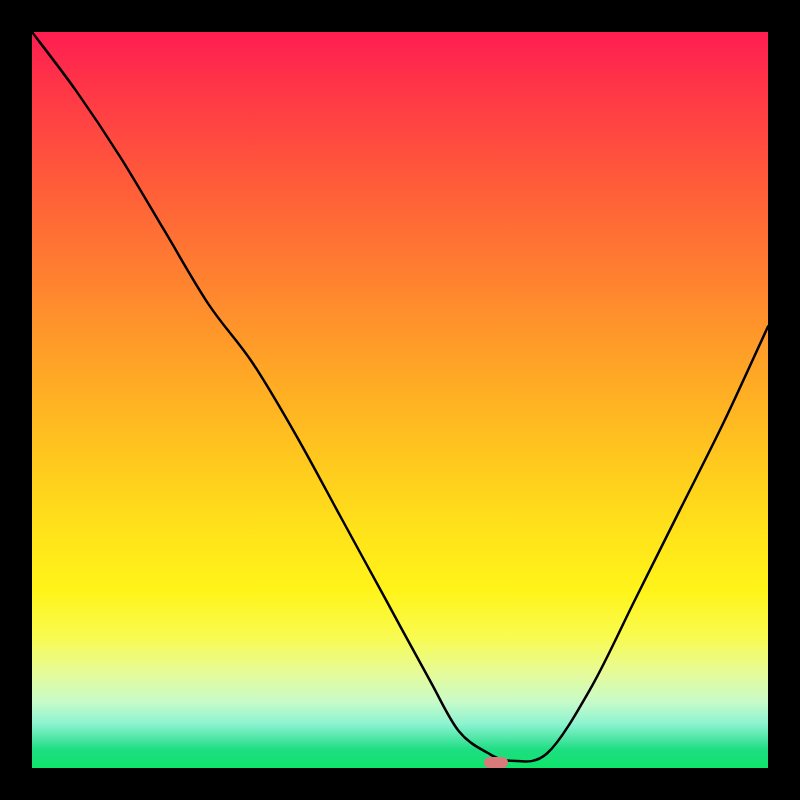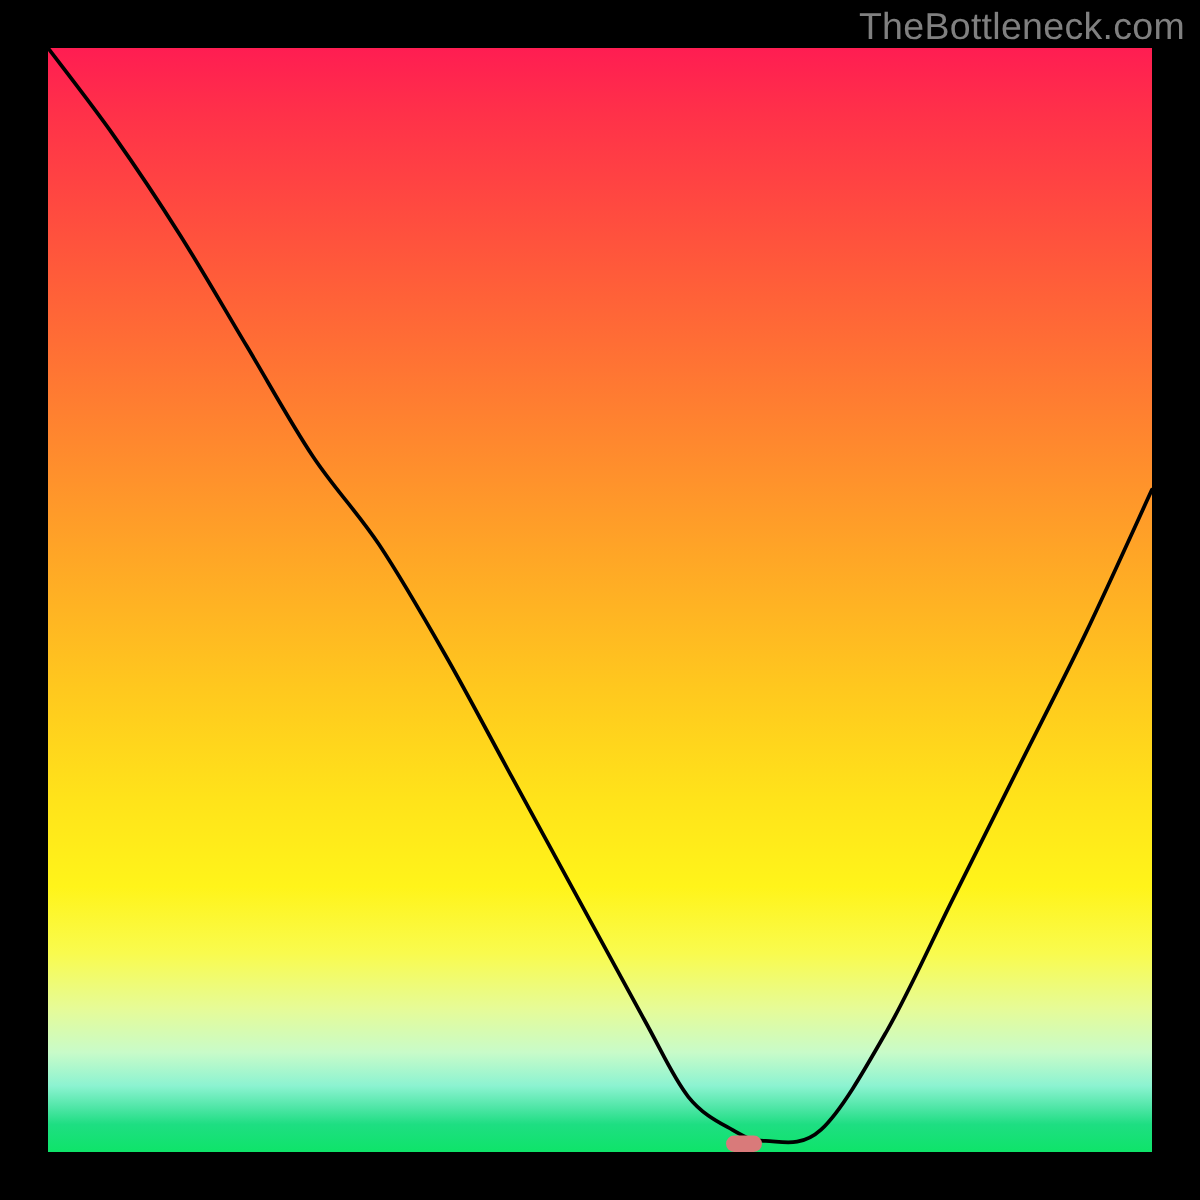--- a/index.html
+++ b/index.html
@@ -84,14 +84,13 @@
   <div class="plot">
     <div class="gradient"></div>
 
     <svg class="curve" viewBox="0 0 736 736" preserveAspectRatio="none">
       <path id="curve-path" fill="none" stroke="#000" stroke-width="2.5" stroke-linecap="round" stroke-linejoin="round" d="M 0,0 C 7.359999999999999,9.813333333333333 29.439999999999998,38.02666666666666 44.16,58.879999999999995 C 58.879999999999995,79.73333333333333 73.6,101.81333333333333 88.32,125.12 C 103.03999999999999,148.42666666666668 117.75999999999999,174.1866666666667 132.48,198.72000000000003 C 147.2,223.25333333333336 161.92,250.24 176.64,272.32 C 191.35999999999999,294.4 206.07999999999998,309.12 220.79999999999998,331.2 C 235.51999999999998,353.28 250.23999999999998,379.04 264.96,404.8 C 279.68,430.56 294.4,458.7733333333333 309.12,485.76 C 323.84000000000003,512.7466666666667 338.55999999999995,539.7333333333333 353.28,566.72 C 368,593.7066666666667 385.1733333333334,625.6 397.44000000000005,647.6800000000001 C 409.7066666666667,669.7600000000001 417.06666666666666,686.9333333333334 426.88,699.2 C 436.6933333333333,711.4666666666667 447.73333333333335,716.3733333333333 456.32,721.28 C 464.90666666666664,726.1866666666666 468.5866666666667,728.64 478.40000000000003,728.64 C 488.21333333333337,728.64 501.7066666666666,733.5466666666666 515.1999999999999,721.28 C 528.6933333333333,709.0133333333333 544.64,680.8 559.36,655.04 C 574.08,629.28 588.8,596.16 603.52,566.72 C 618.24,537.2800000000001 632.9599999999999,507.84000000000003 647.68,478.40000000000003 C 662.4,448.96000000000004 677.1199999999999,420.7466666666667 691.8399999999999,390.08000000000004 C 706.56,359.41333333333336 728.64,310.3466666666667 736,294.40000000000003"></path>
     </svg>
 
     <div class="marker" id="marker" style="left: 452px; top: 725px;"></div>
   </div>
 
-  <div class="watermark">TheBottleneck.com</div>
 </div>
 
 </body></html>

